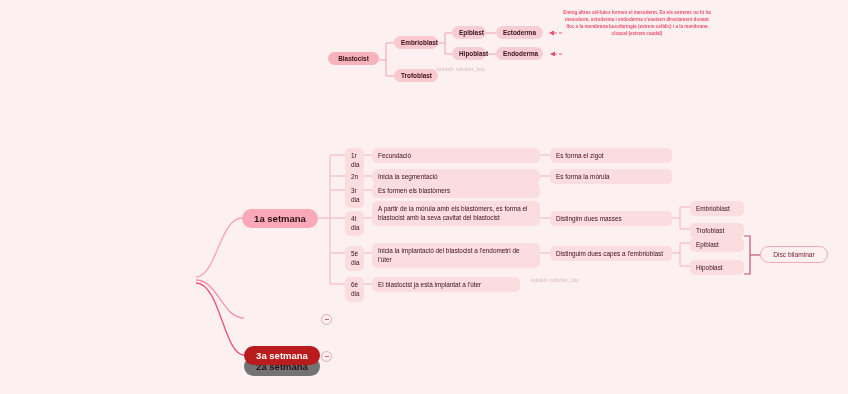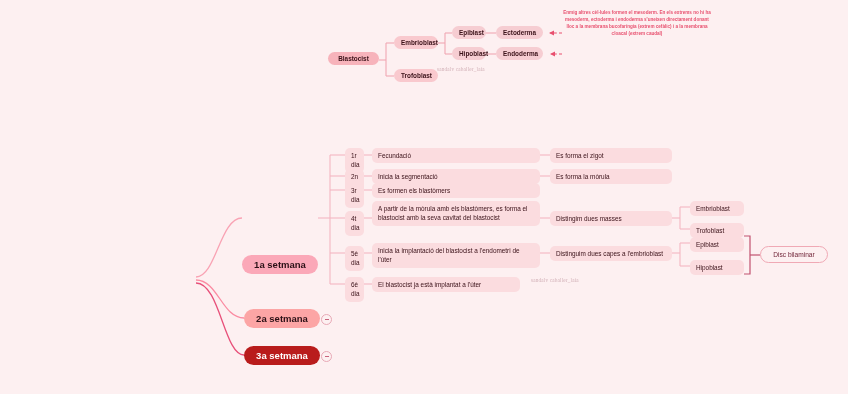--- a/index.html
+++ b/index.html
@@ -21,22 +21,22 @@
     padding:10px 14px;text-align:center;justify-content:center;
     font-size:13.5px;font-weight:700;line-height:1.25;
     letter-spacing:.1px;
   }
 
   
   .week{
     border-radius:12px;justify-content:center;text-align:center;
     font-size:9.5px;font-weight:700;padding:4px 10px;
   }
-  .week-1{background:#fba8b8;color:#2b1016;margin-top:46px;}
-  .week-2{background:#fca5a5;color:#2b1016;}
+  .week-1{background:#fba8b8;color:#2b1016;}
+  .week-2{background:#737373;color:#2b1016;margin-top:48px;}
   .week-3{background:#b91c1c;color:#fff;text-align:center;}
 
   
   .toggle{
     position:absolute;width:9px;height:9px;border-radius:50%;
     border:1px solid #e8a9b6;background:#fdf0f1;
     display:flex;align-items:center;justify-content:center;
   }
   .toggle::before{
     content:"";width:4px;height:1px;background:#c8647d;display:block;

